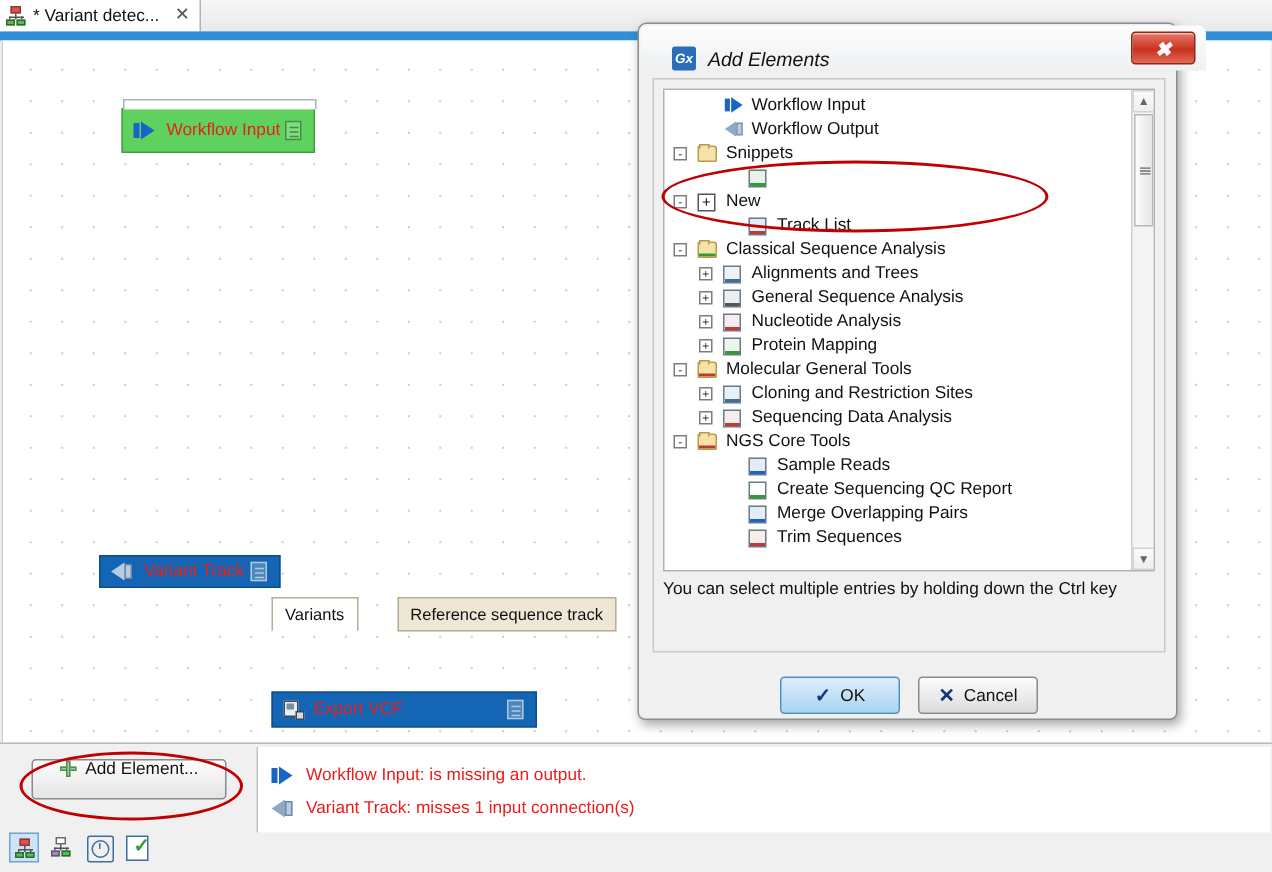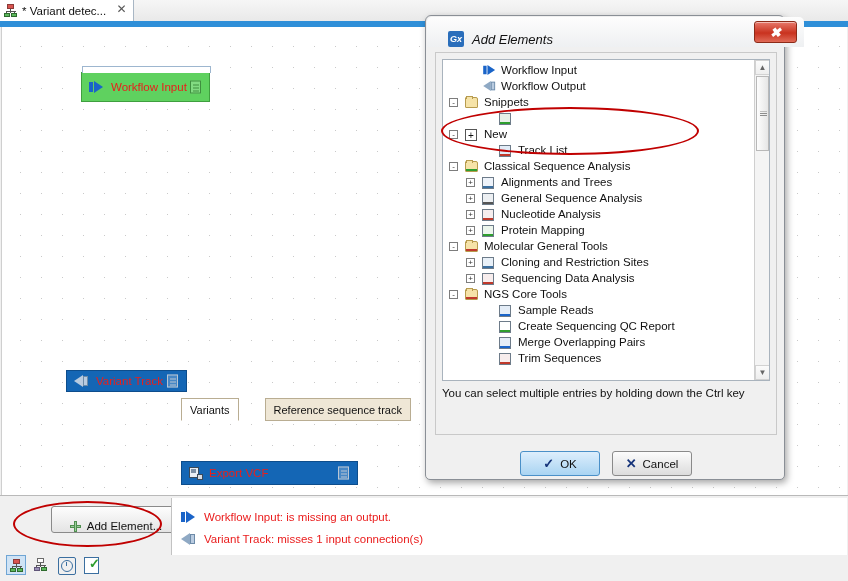--- a/index.html
+++ b/index.html
@@ -80,21 +80,21 @@
   .ico-export{position:relative;width:14px;height:13px;flex:0 0 14px;}
   .ico-export .pg{position:absolute;left:0;top:0;width:10px;height:11px;background:#e9eef4;border:1px solid #3b4a5a;box-sizing:border-box;}
   .ico-export .mk{position:absolute;left:2px;top:2px;width:5px;height:4px;background:#7b8ea3;}
   .ico-export .ar{position:absolute;right:0;bottom:0;width:6px;height:6px;background:#d8dde3;border:1px solid #3b4a5a;box-sizing:border-box;}
 
   
   #bottom{position:absolute;left:0;top:495px;width:848px;height:86px;background:#f0f0f0;
     border-top:1px solid #b9b9b9;}
   #addbtn{position:absolute;left:21px;top:10px;width:128px;height:25px;
     background:linear-gradient(#fdfdfd,#e4e4e4);border:1px solid #8a8a8a;border-radius:3px;
-    display:flex;align-items:flex-end;justify-content:center;font-size:11.5px;color:#111;margin-left:30px;}
+    display:flex;align-items:flex-start;justify-content:center;font-size:11.5px;color:#111;}
   #addbtn .plus{width:11px;height:11px;position:relative;margin-right:6px;flex:0 0 11px;}
   #addbtn .plus:before{content:"";position:absolute;left:0;top:4px;width:11px;height:3px;background:#9ccf9c;border:1px solid #4f8f4f;box-sizing:border-box;}
   #addbtn .plus:after{content:"";position:absolute;left:4px;top:0;width:3px;height:11px;background:#9ccf9c;border:1px solid #4f8f4f;box-sizing:border-box;}
   #msgs{position:absolute;left:171px;top:2px;width:676px;height:57px;background:#ffffff;
     border-left:1px solid #c2c2c2;box-sizing:border-box;padding:8px 0 0 9px;}
   .msgrow{display:flex;align-items:center;height:22px;}
   .msgrow .mtext{color:#ea1c1c;font-size:11.5px;margin-left:7px;white-space:nowrap;}
   #toolstrip{position:absolute;left:6px;top:57px;width:400px;height:24px;display:flex;align-items:center;gap:5px;}
   .tsbtn{width:20px;height:20px;position:relative;box-sizing:border-box;}
   .tsbtn.sel{background:#cfe3f5;border:1px solid #6fa5d4;}

